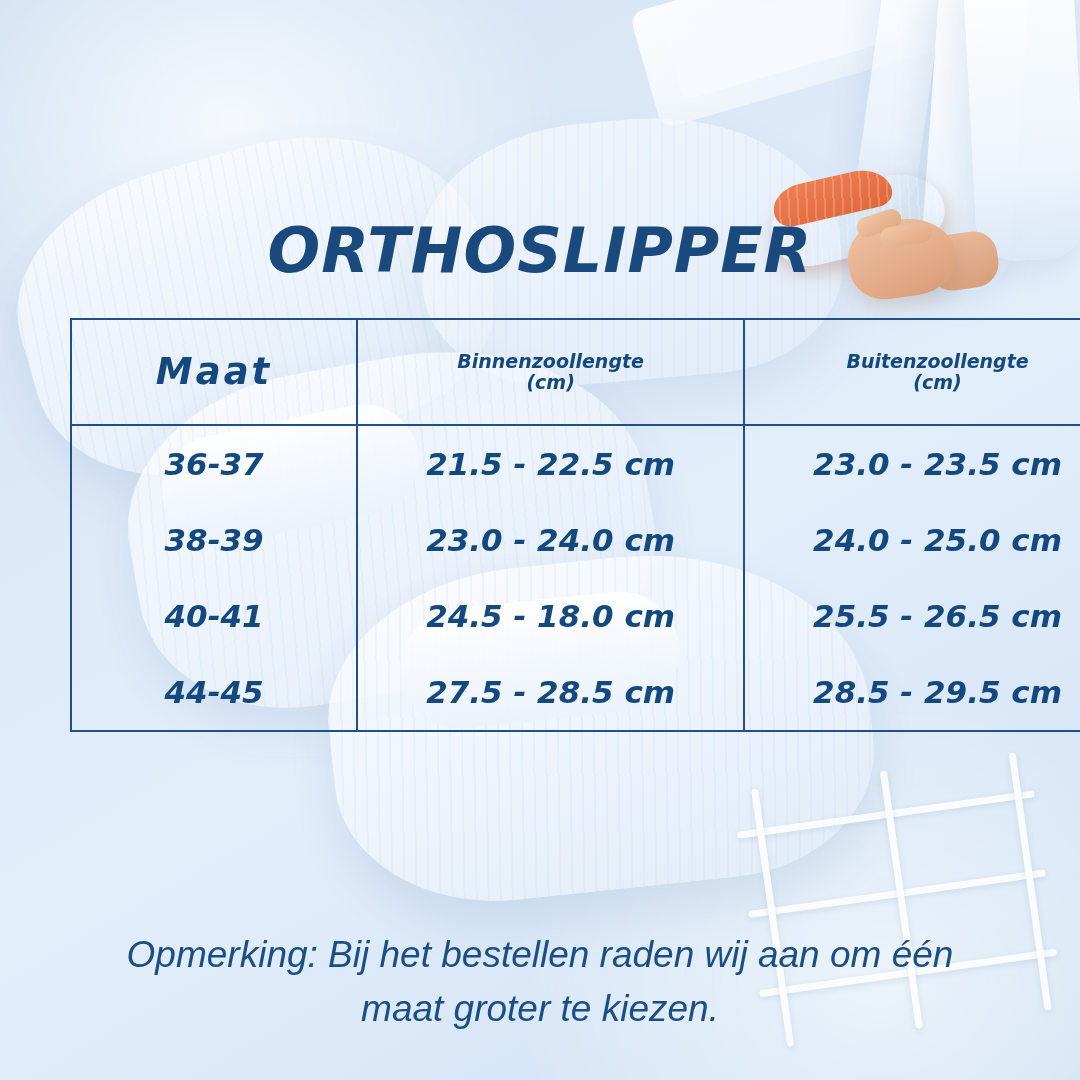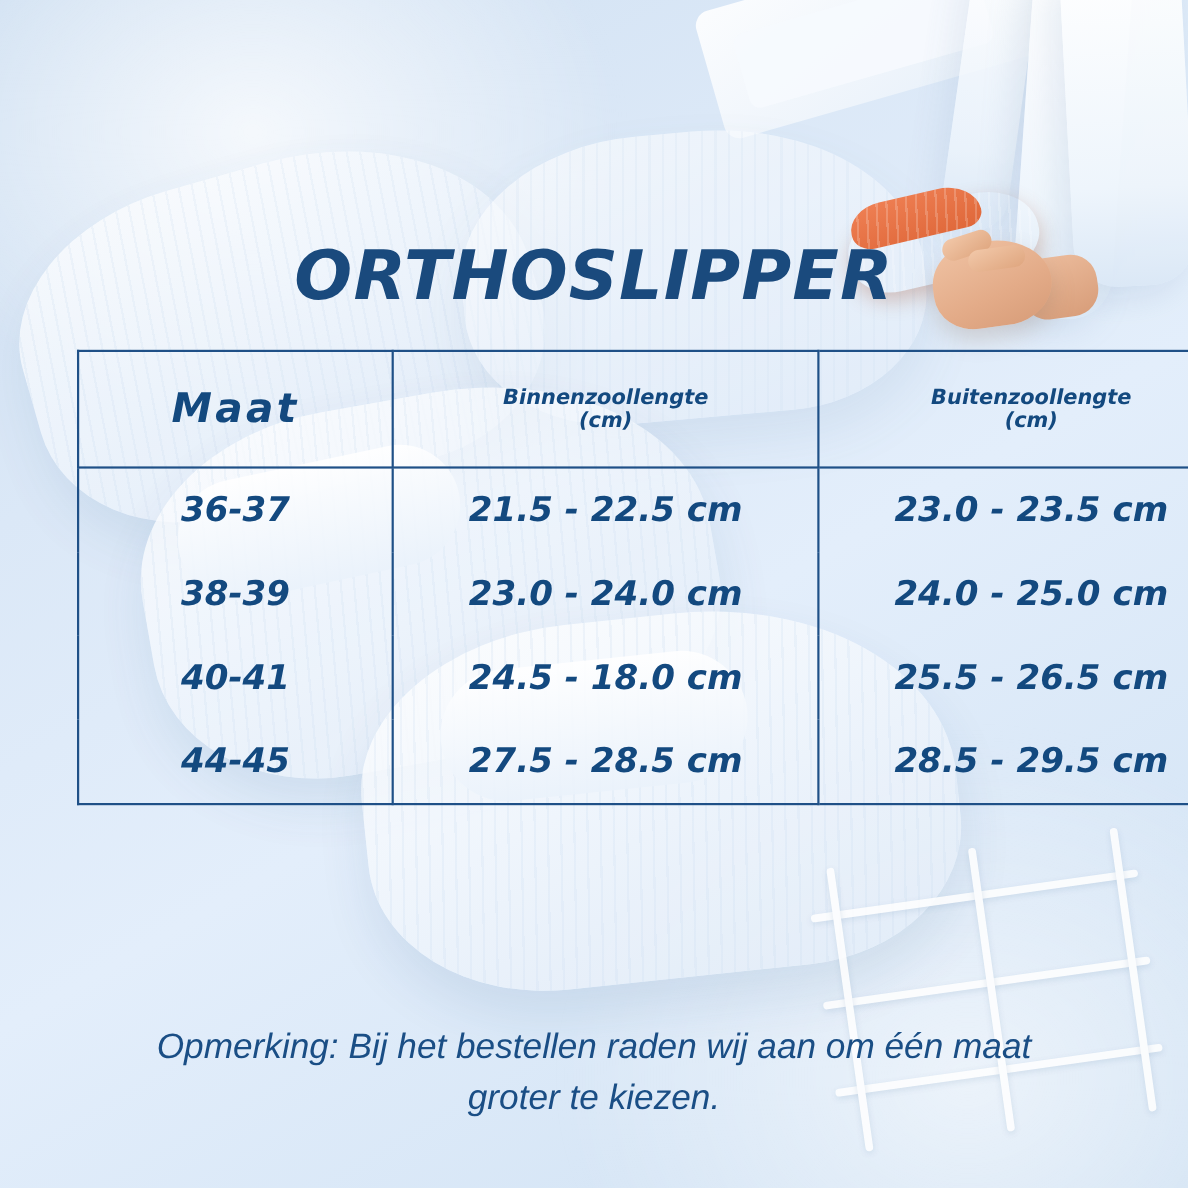--- a/index.html
+++ b/index.html
@@ -280,21 +280,21 @@
   col.c2 { width: 36.5%; }
   col.c3 { width: 36.5%; }
 
   .note {
     position: absolute;
     left: 100px;
     right: 100px;
     top: 928px;
     text-align: center;
     color: #1a4e85;
-    font-size: 32px;
+    font-size: 37px;
     line-height: 1.45;
     font-family: "Liberation Sans", sans-serif;
   }
 </style>
 </head>
 <body>
 
 <div class="canvas">
 
   <div class="bg-layer">

